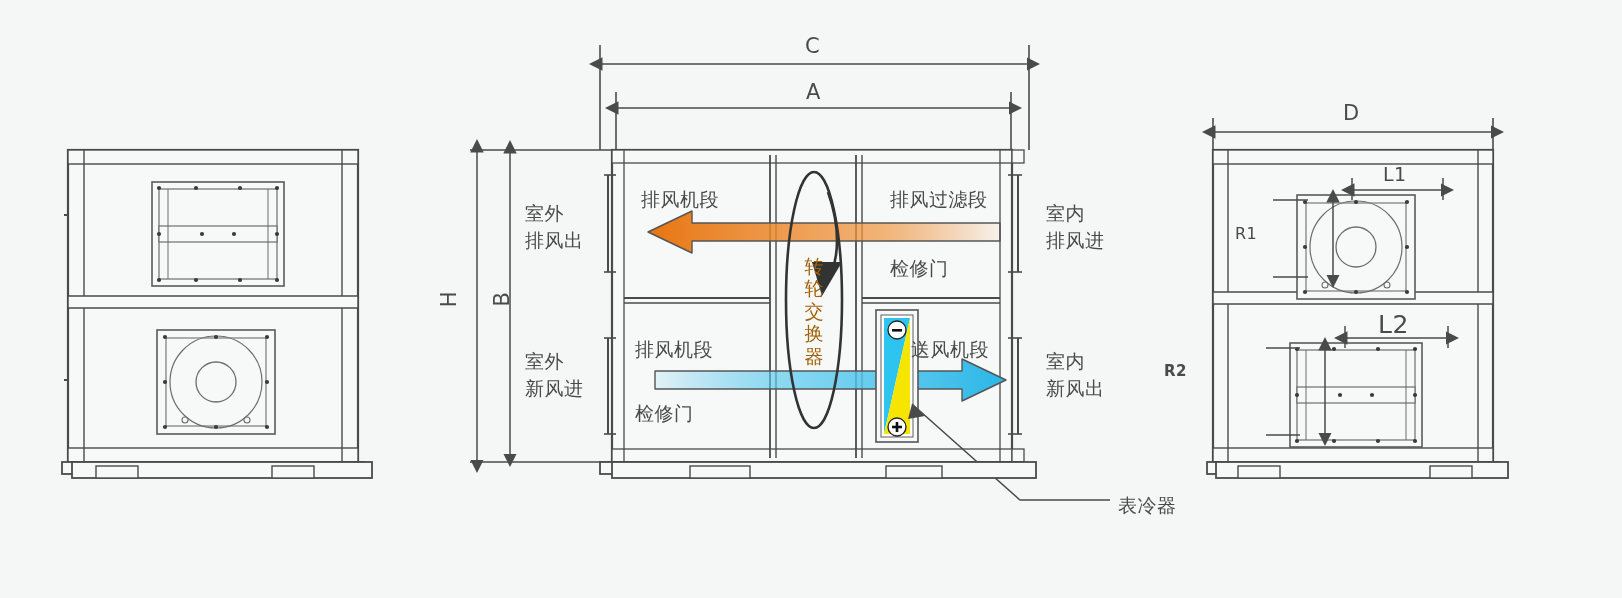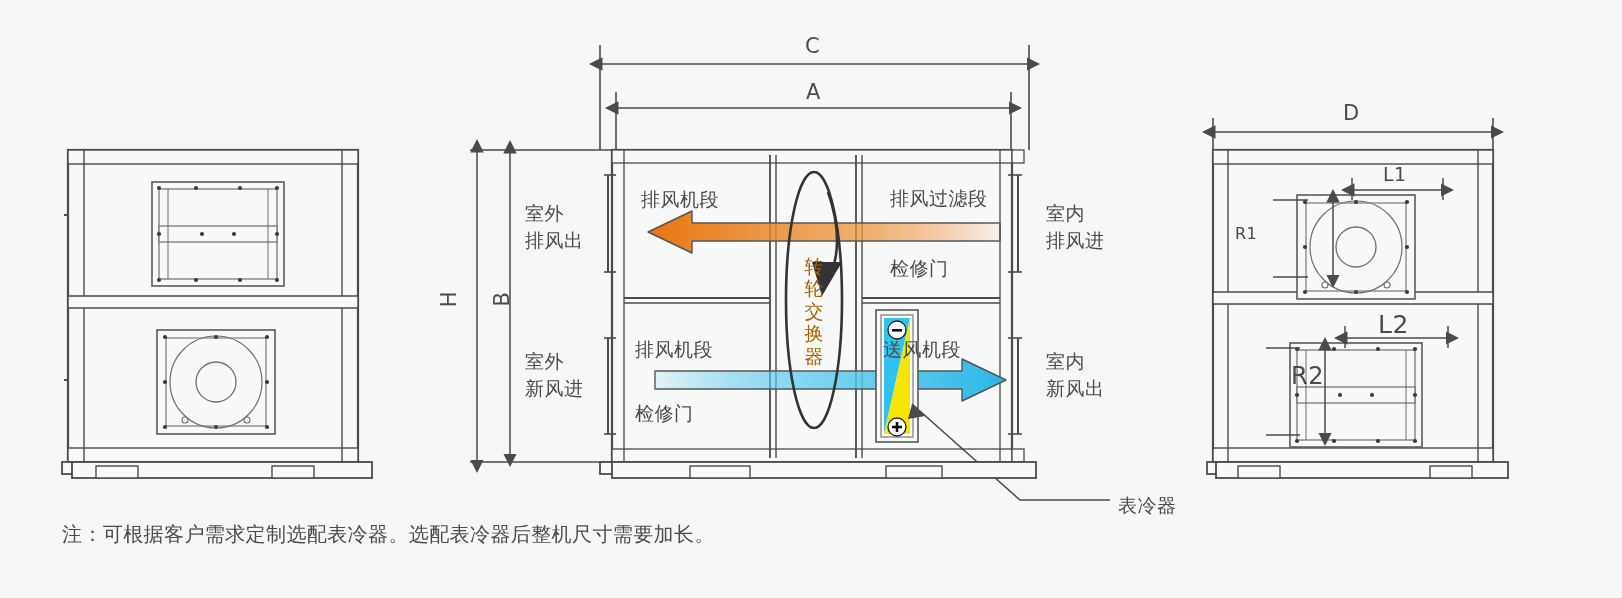--- a/index.html
+++ b/index.html
@@ -295,31 +295,30 @@
 <div class="lbl two" style="left:525px;top:200px;">室外
 排风出</div>
 <div class="lbl two" style="left:525px;top:348px;">室外
 新风进</div>
 <div class="lbl two" style="left:1046px;top:200px;">室内
 排风进</div>
 <div class="lbl two" style="left:1046px;top:348px;">室内
 新风出</div>
 
 <div class="lbl" style="left:641px;top:186px;">排风机段</div>
-<div class="lbl" style="left:890px;top:186px;font-family:Liberation Serif, serif;">排风过滤段</div>
+<div class="lbl" style="left:890px;top:186px;">排风过滤段</div>
 <div class="lbl" style="left:890px;top:255px;">检修门</div>
 <div class="lbl" style="left:635px;top:336px;">排风机段</div>
 <div class="lbl" style="left:635px;top:400px;">检修门</div>
-<div class="lbl" style="left:883px;top:336px;">送风机段</div>
+<div class="lbl" style="left:911px;top:336px;">送风机段</div>
 
 <div class="vert" style="left:804px;top:255px;">转轮交换器</div>
 
 <div class="lbl" style="left:1118px;top:492px;">表冷器</div>
 
 <div class="dim" style="left:1343px;top:101px;">D</div>
 <div class="dim" style="left:1383px;top:163px;font-size:19px;">L1</div>
 <div class="dim" style="left:1235px;top:224px;font-size:16px;">R1</div>
 <div class="dim" style="left:1378px;top:310px;font-size:25px;">L2</div>
-<div class="dim" style="left:1291px;top:362px;font-size:24px;">R2</div>
-
-<div class="note" style="left:62px;top:521px;">注：可根据客户需求定制选配表冷器。选配表冷器后整机尺寸需要加长。</div>
+<div class="dim" style="left:1164px;top:362px;font-size:15px;font-weight:bold;">R2</div>
+
 
 </div>
 
 </body></html>

